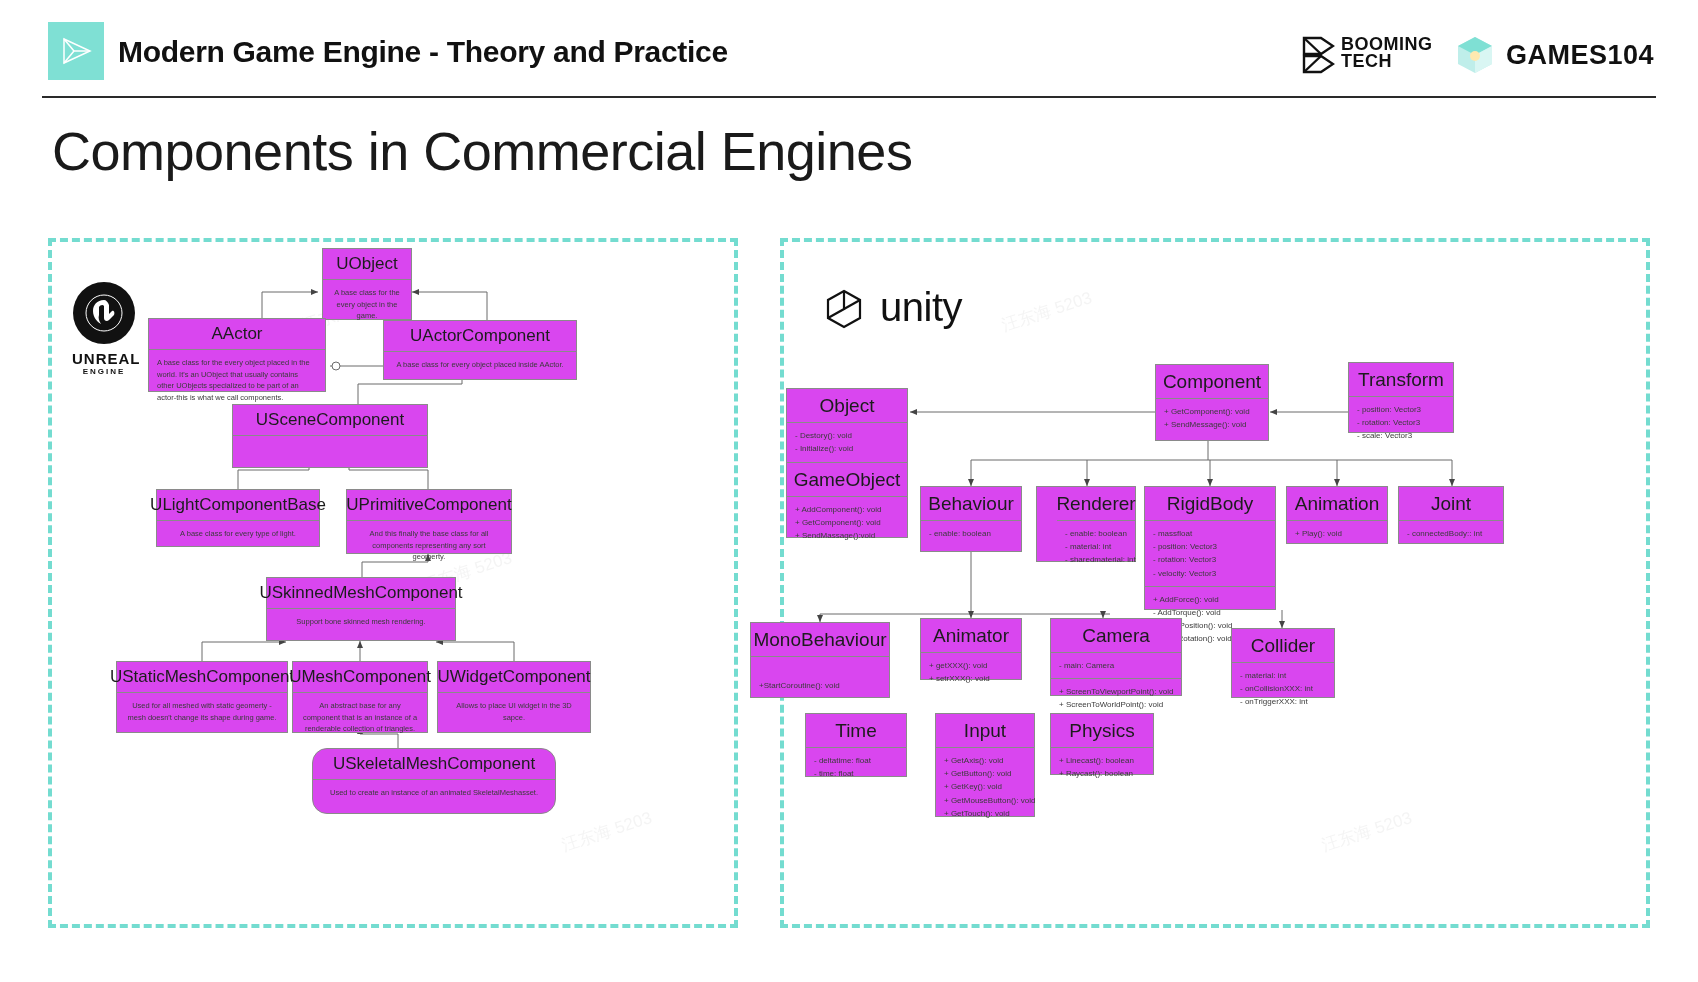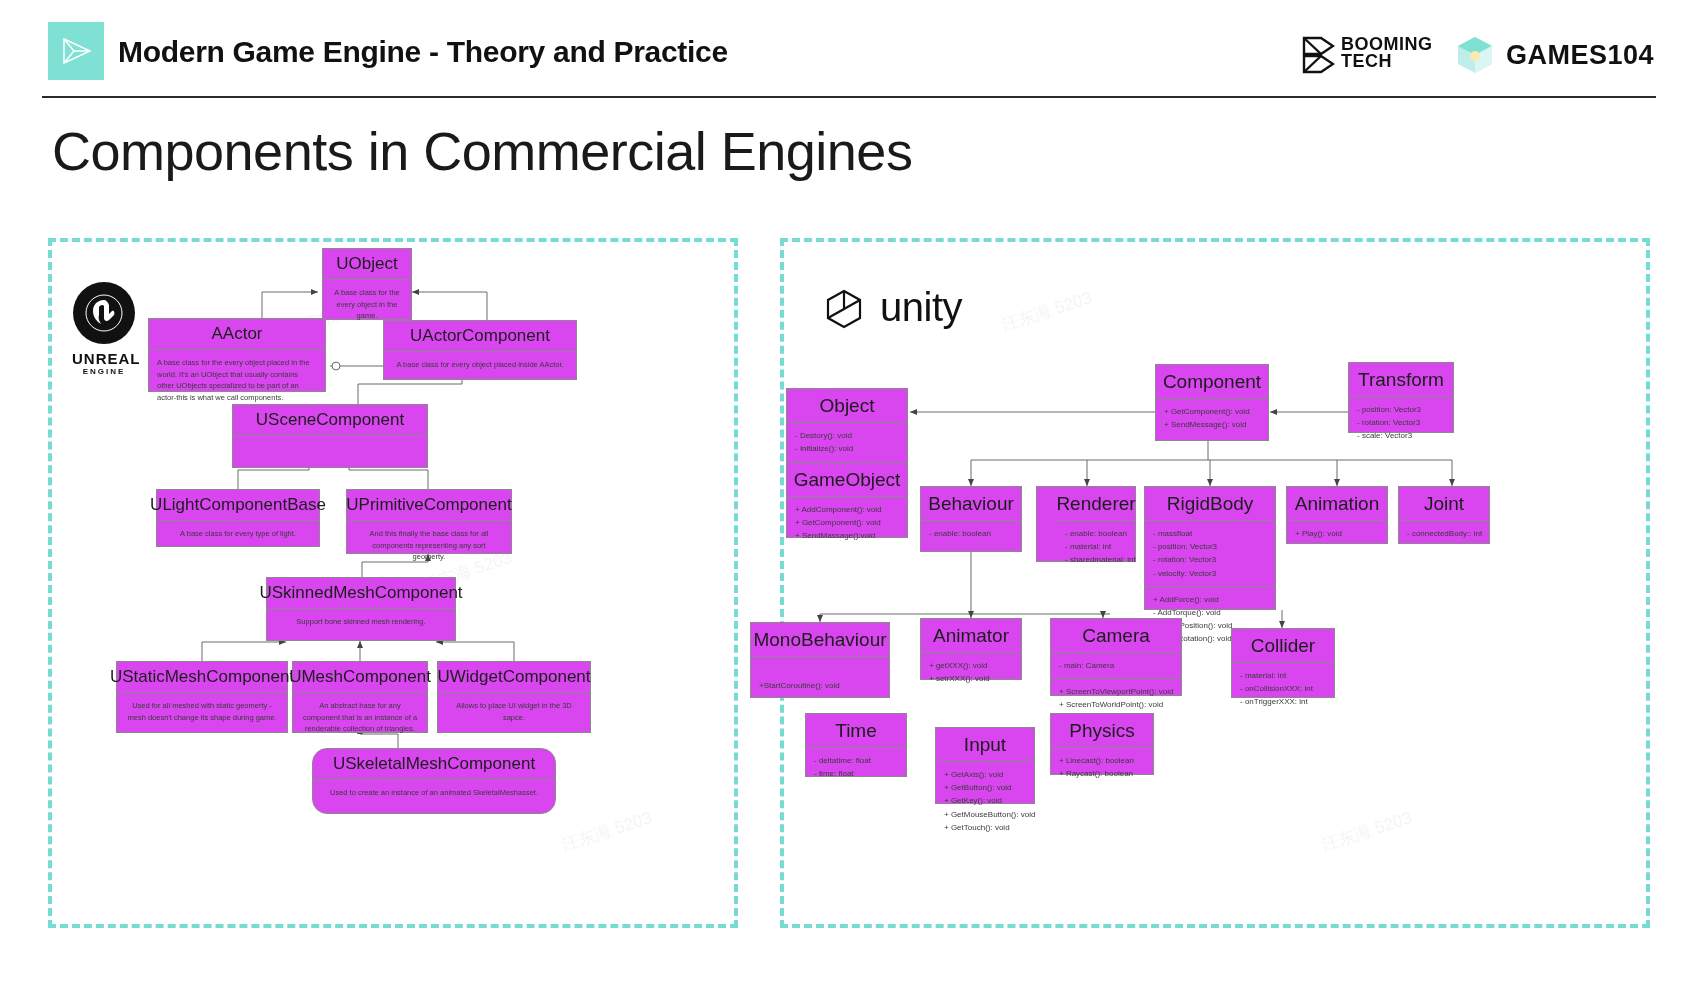--- a/index.html
+++ b/index.html
@@ -345,21 +345,21 @@
   </div>
 </div>
 
 <div class="uml un" style="left:1286px; top:486px; width:102px; height:58px;">
   <div class="t">Animation</div>
   <div class="b">
     <div>+ Play(): void</div>
   </div>
 </div>
 
-<div class="uml un" style="left:1398px; top:486px; width:92px; height:58px;">
+<div class="uml un" style="left:1398px; top:486px; width:106px; height:58px;">
   <div class="t">Joint</div>
   <div class="b">
     <div>- connectedBody:: int</div>
   </div>
 </div>
 
 <div class="uml un" style="left:750px; top:622px; width:140px; height:76px;">
   <div class="t">MonoBehaviour</div>
   <div class="b" style="padding-top:22px;">
     <div>+StartCoroutine(): void</div>
@@ -395,21 +395,21 @@
 </div>
 
 <div class="uml un" style="left:805px; top:713px; width:102px; height:64px;">
   <div class="t">Time</div>
   <div class="b">
     <div>- deltatime: float</div>
     <div>- time: float</div>
   </div>
 </div>
 
-<div class="uml un" style="left:935px; top:713px; width:100px; height:77px;margin-top:14px;">
+<div class="uml un" style="left:935px; top:713px; width:100px; height:104px;">
   <div class="t">Input</div>
   <div class="b">
     <div>+ GetAxis(): void</div>
     <div>+ GetButton(): void</div>
     <div>+ GetKey(): void</div>
     <div>+ GetMouseButton(): void</div>
     <div>+ GetTouch(): void</div>
   </div>
 </div>
 

